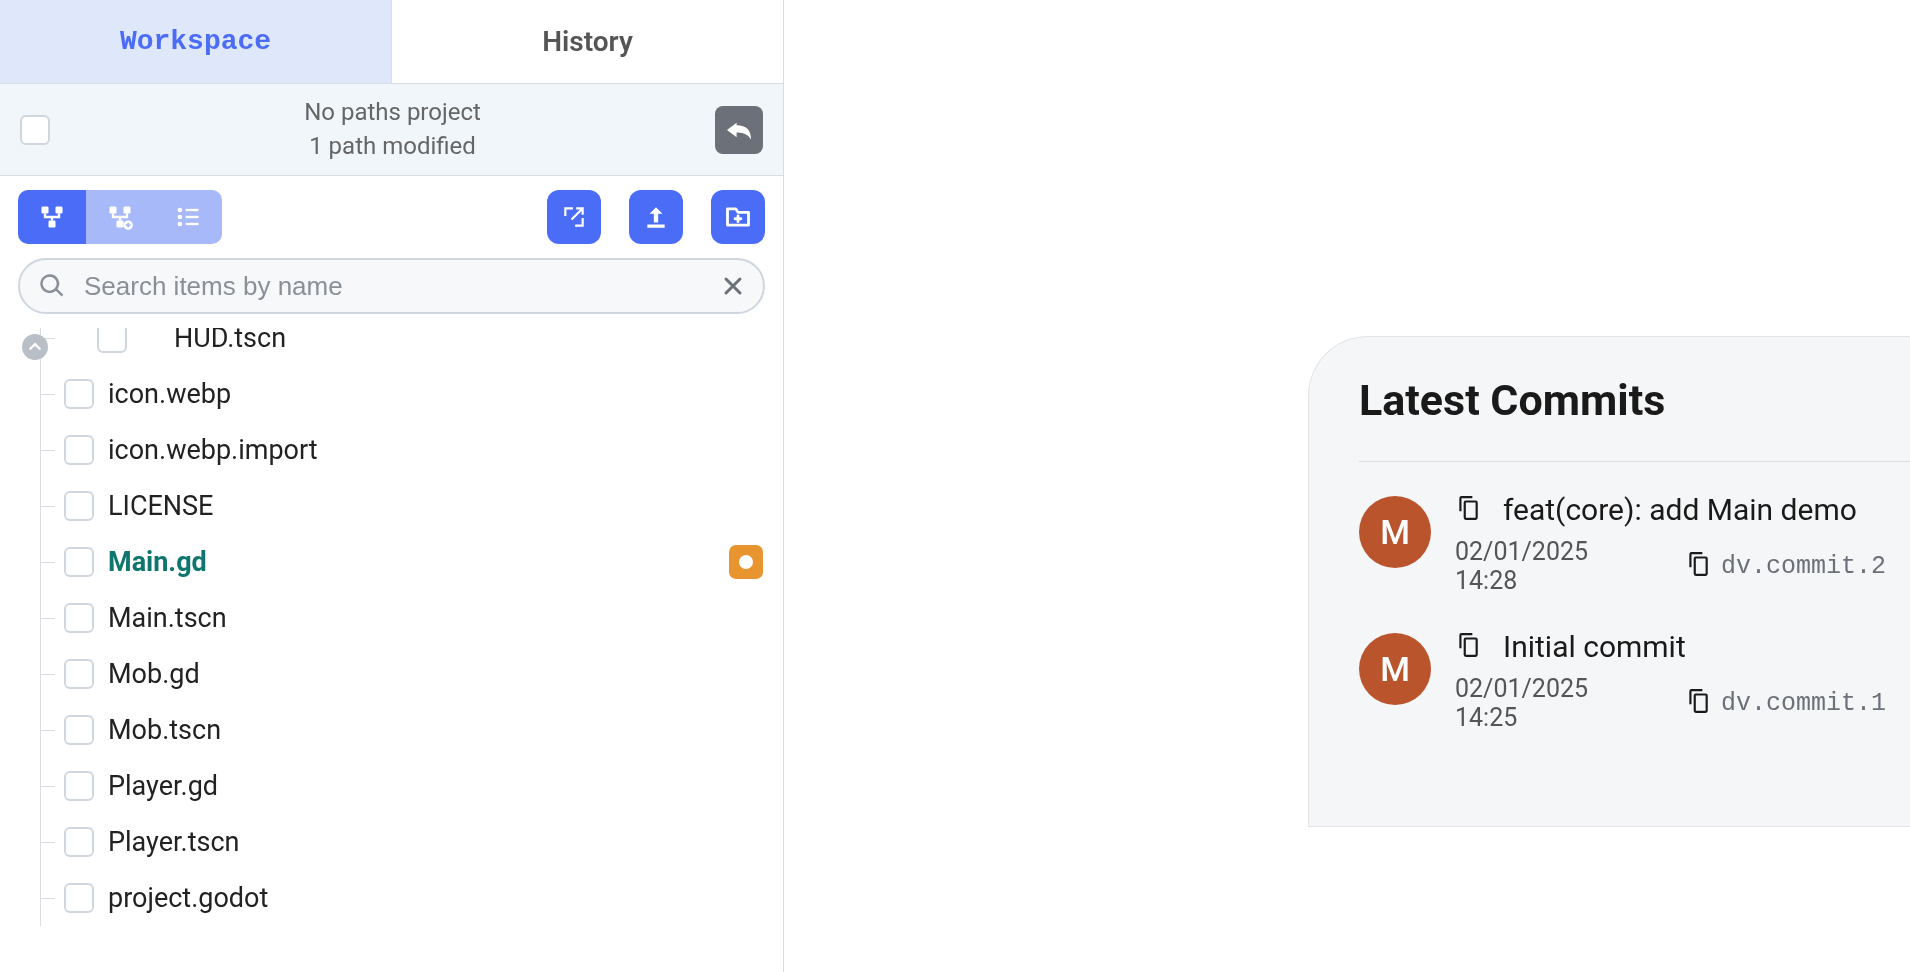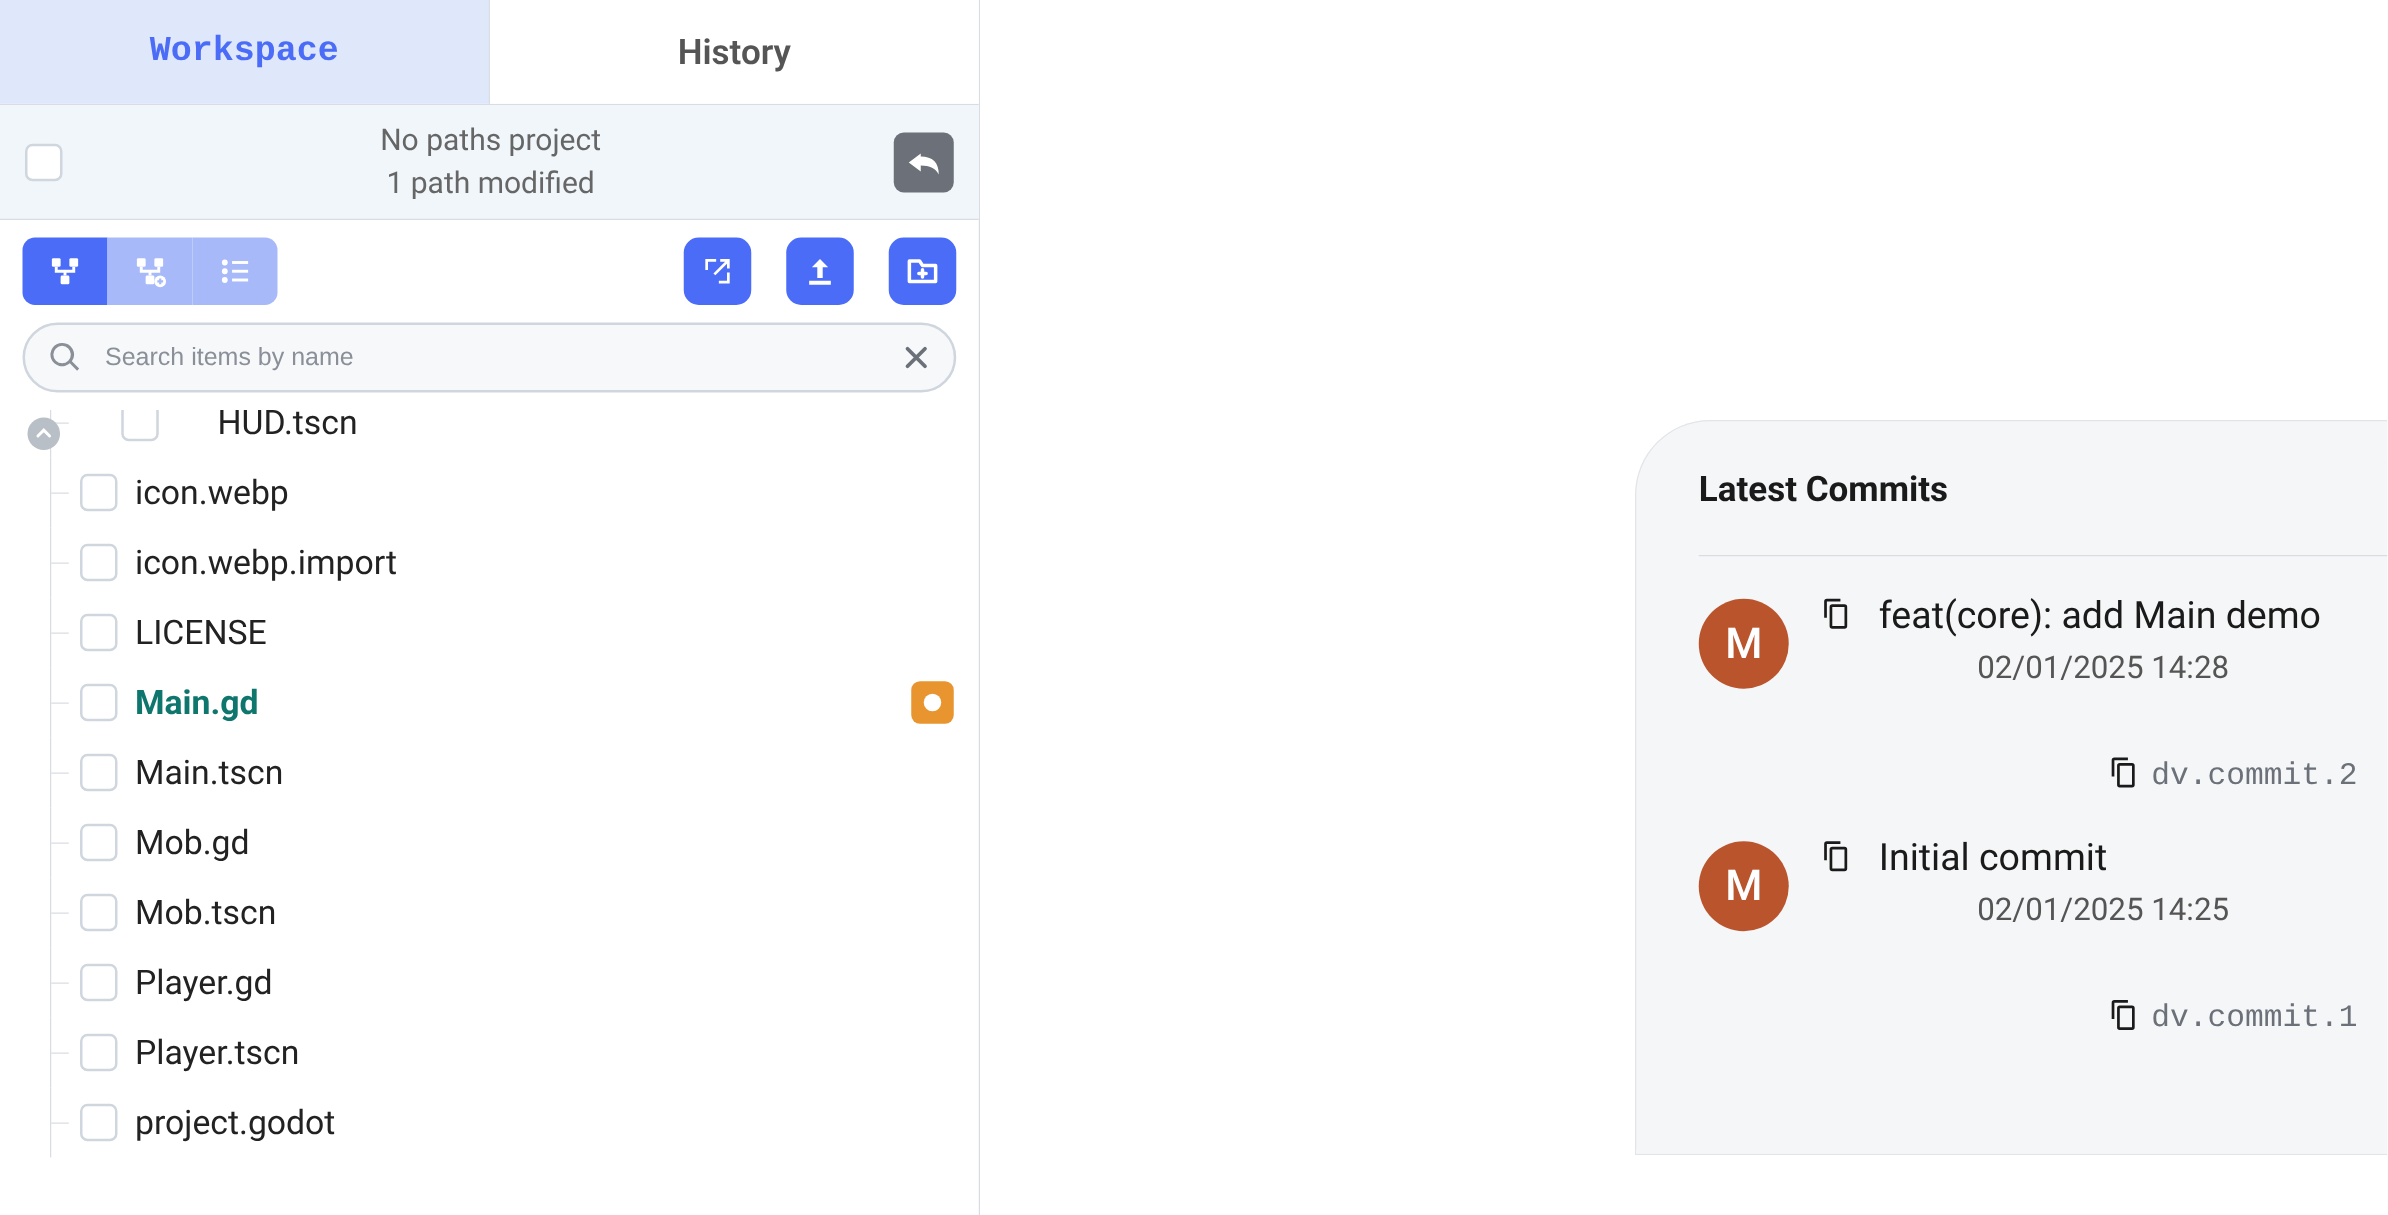--- a/index.html
+++ b/index.html
@@ -128,21 +128,21 @@
     border-radius: 28px;
     background: #f6f8fa;
     padding: 8px 18px;
     height: 56px;
   }
   .search-box svg.search-ic { fill: #8a8f98; margin-right: 18px; flex-shrink:0; }
   .search-box input {
     flex: 1;
     border: none;
     background: transparent;
-    font-size: 20px;
+    font-size: 26px;
     color: #333;
     outline: none;
   }
   .search-box input::placeholder { color: #8a8f98; }
   .search-box svg.clear-ic { fill: #6b7079; cursor: pointer; flex-shrink:0; }
 
   
   .tree-area {
     flex: 1;
     overflow: hidden;
@@ -232,21 +232,21 @@
     top: 336px;
     left: 524px;
     right: 0;
     background: #f5f6f7;
     border: 1px solid #e2e4e8;
     border-right: none;
     border-top-left-radius: 60px;
     padding: 38px 0 60px 50px;
   }
   .commits-title {
-    font-size: 28px;
+    font-size: 43px;
     font-weight: 700;
     color: #1a1a1a;
     margin-bottom: 36px;
   }
   .commits-divider {
     border: none;
     border-top: 1px solid #d9dde3;
     margin-bottom: 30px;
   }
   .commit {
@@ -280,22 +280,21 @@
   .copy-ic svg { fill: #1a1a1a; }
   .commit-msg {
     font-size: 30px;
     color: #1a1a1a;
     white-space: nowrap;
     overflow: hidden;
   }
   .commit-bottom {
     display: flex;
     align-items: center;
-    gap: 56px;
-    flex-direction: column;
+    gap: 37px;
   }
   .commit-date {
     font-size: 25px;
     color: #555;
   }
   .commit-hash-wrap {
     display: flex;
     align-items: center;
     gap: 10px;
     margin-left: auto;

